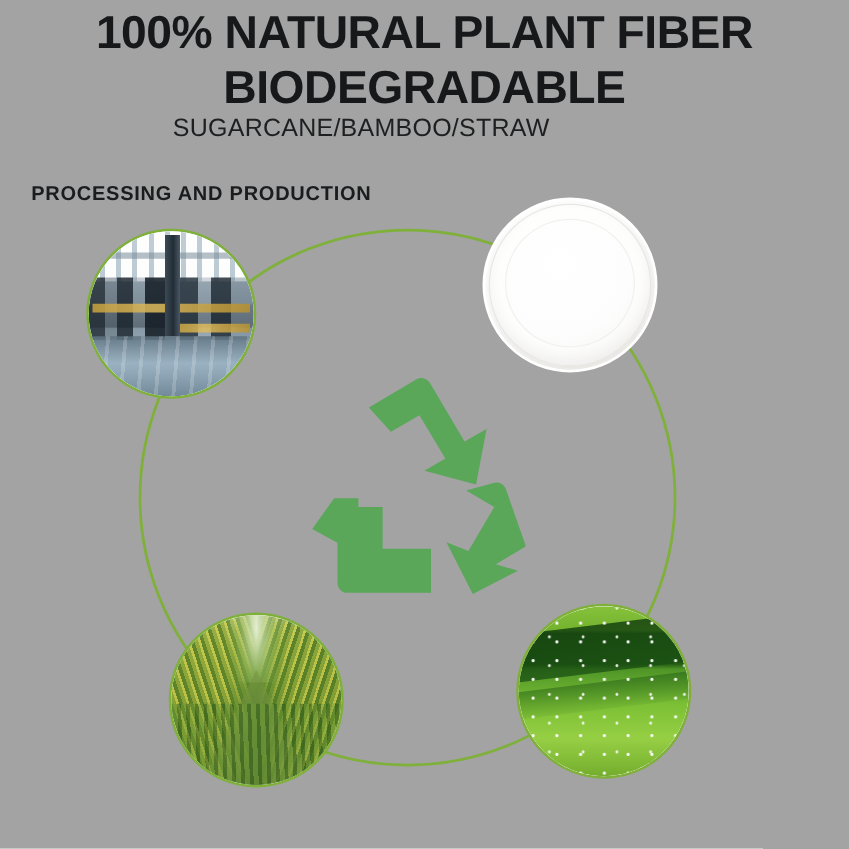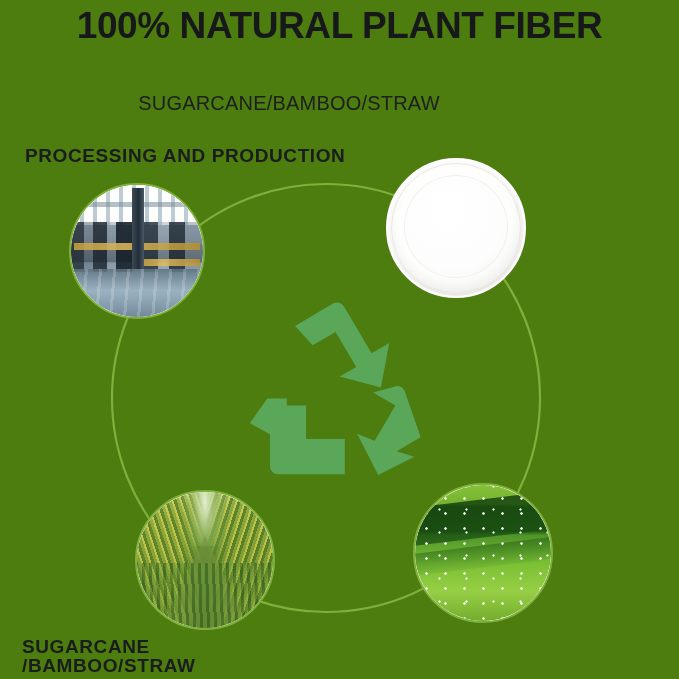--- a/index.html
+++ b/index.html
@@ -9,21 +9,21 @@
     background: #ffffff;
   }
   body {
     font-family: "Liberation Sans", sans-serif;
     -webkit-font-smoothing: antialiased;
   }
   #poster {
     position: relative;
     width: 679px;
     height: 679px;
-    background: #4d7c0f;
+    background: #a3a3a3;
     overflow: hidden;
   }
 
   
   .headline {
     position: absolute;
     left: 0;
     top: 4px;
     width: 679px;
     text-align: center;
@@ -254,37 +254,38 @@
     top: 300px;
     width: 176px;
     height: 176px;
   }
 
   
   .label {
     position: absolute;
     color: #1a1c1e;
     font-weight: 700;
-    font-size: 19px;
+    font-size: 16px;
     line-height: 19px;
     letter-spacing: 0.6px;
     white-space: pre-line;
   }
   #label-processing { left: 25px; top: 146px; }
   #label-compostable { left: 541px; top: 260px; }
   #label-sugarcane  { left: 22px;  top: 637px; }
   #label-return     { left: 528px; top: 628px; }
 </style>
 </head>
 <body>
 
 <div id="poster">
 
   <div class="headline">
     <span class="line1">100% NATURAL PLANT FIBER</span>
+    <span class="line2">BIODEGRADABLE</span>
   </div>
   <div class="subhead">SUGARCANE/BAMBOO/STRAW</div>
 
   <svg class="ring-svg" viewBox="0 0 679 679">
     <circle cx="326" cy="398" r="214" fill="none" stroke="#7fb03a" stroke-width="2.2"></circle>
   </svg>
 
   <div class="node" id="node-factory">
     <div class="photo">
       <div class="factory-bg"></div>
@@ -328,16 +329,14 @@
   <svg class="recycle" viewBox="0 0 200 200" style="left:248px; top:300px;">
     <g fill="#5aa75a" stroke="none">
       <path d="M96.5 4 C101 1.5 106.5 3.2 109.2 7.6 L140.5 60.5 L160.5 49 L151 99.5 L104 87 L123 76 L99.5 36.5 L73.5 51.5 L53.5 29.5 Z"></path>
       <path d="M166 98.5 C170.8 96.5 176 98.8 178 103.5 L196 155 L196 156 L169 172 L189 178 L148 199 L124 152 L144 160 L167.5 120 L142 105 Z"></path>
       <path d="M66 120 L66 158 L110 158 L110 198 L34 198 C29 198 25 194 25 189 L25 120 Z"></path>
       <path d="M22 112 L2 140 L44 163 L44 112 Z"></path>
     </g>
   </svg>
 
   <div class="label" id="label-processing">PROCESSING AND PRODUCTION</div>
-  <div class="label" id="label-sugarcane">SUGARCANE
-/BAMBOO/STRAW</div>
 
 </div>
 
 </body></html>

